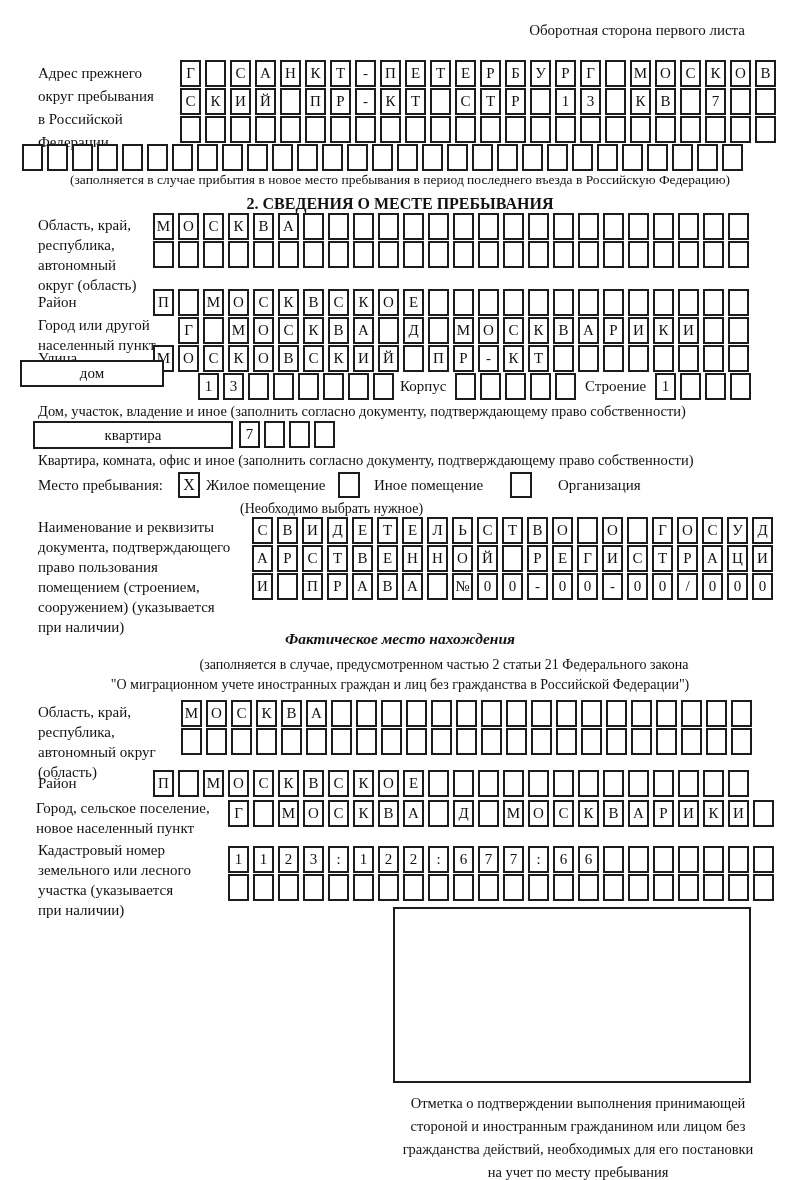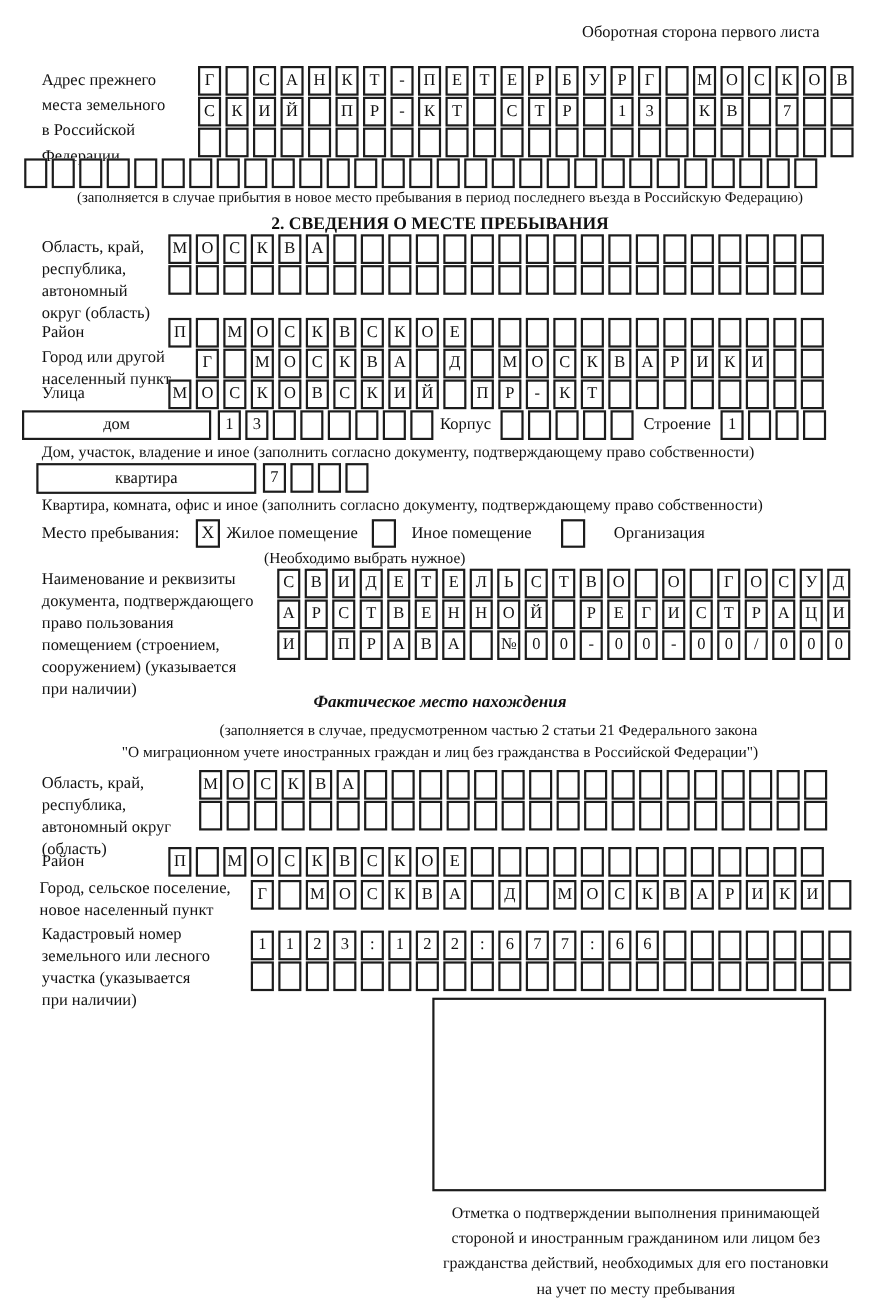--- a/index.html
+++ b/index.html
@@ -34,21 +34,21 @@
 </style>
 </head>
 <body>
 
 <div class="page">
 
   <div class="abs lbl" style="top:20px;right:55px;">Оборотная сторона первого листа</div>
 
   <div class="abs" style="left:38px;top:62px;">
     <div class="lbl-wide">Адрес прежнего</div>
-    <div class="lbl-wide">места земельного</div>
+    <div class="lbl-wide">округ пребывания</div>
     <div class="lbl-wide">в Российской</div>
     <div class="lbl-wide">Федерации</div>
   </div>
   <div class="abs cellrow" style="left:180px;top:60px;"><span class="cell">Г</span><span class="cell"></span><span class="cell">С</span><span class="cell">А</span><span class="cell">Н</span><span class="cell">К</span><span class="cell">Т</span><span class="cell">-</span><span class="cell">П</span><span class="cell">Е</span><span class="cell">Т</span><span class="cell">Е</span><span class="cell">Р</span><span class="cell">Б</span><span class="cell">У</span><span class="cell">Р</span><span class="cell">Г</span><span class="cell"></span><span class="cell">М</span><span class="cell">О</span><span class="cell">С</span><span class="cell">К</span><span class="cell">О</span><span class="cell">В</span></div>
   <div class="abs cellrow" style="left:180px;top:88px;"><span class="cell">С</span><span class="cell">К</span><span class="cell">И</span><span class="cell">Й</span><span class="cell"></span><span class="cell">П</span><span class="cell">Р</span><span class="cell">-</span><span class="cell">К</span><span class="cell">Т</span><span class="cell"></span><span class="cell">С</span><span class="cell">Т</span><span class="cell">Р</span><span class="cell"></span><span class="cell">1</span><span class="cell">3</span><span class="cell"></span><span class="cell">К</span><span class="cell">В</span><span class="cell"></span><span class="cell">7</span><span class="cell"></span><span class="cell"></span></div>
   <div class="abs cellrow" style="left:180px;top:116px;"><span class="cell"></span><span class="cell"></span><span class="cell"></span><span class="cell"></span><span class="cell"></span><span class="cell"></span><span class="cell"></span><span class="cell"></span><span class="cell"></span><span class="cell"></span><span class="cell"></span><span class="cell"></span><span class="cell"></span><span class="cell"></span><span class="cell"></span><span class="cell"></span><span class="cell"></span><span class="cell"></span><span class="cell"></span><span class="cell"></span><span class="cell"></span><span class="cell"></span><span class="cell"></span><span class="cell"></span></div>
   <div class="abs cellrow" style="left:22px;top:144px;"><span class="cell"></span><span class="cell"></span><span class="cell"></span><span class="cell"></span><span class="cell"></span><span class="cell"></span><span class="cell"></span><span class="cell"></span><span class="cell"></span><span class="cell"></span><span class="cell"></span><span class="cell"></span><span class="cell"></span><span class="cell"></span><span class="cell"></span><span class="cell"></span><span class="cell"></span><span class="cell"></span><span class="cell"></span><span class="cell"></span><span class="cell"></span><span class="cell"></span><span class="cell"></span><span class="cell"></span><span class="cell"></span><span class="cell"></span><span class="cell"></span><span class="cell"></span><span class="cell"></span></div>
   <div class="abs note center" style="left:0;top:172px;">(заполняется в случае прибытия в новое место пребывания в период последнего въезда в Российскую Федерацию)</div>
 
   <div class="abs center bold" style="left:0;top:195px;font-size:16px;">2. СВЕДЕНИЯ О МЕСТЕ ПРЕБЫВАНИЯ</div>
@@ -67,21 +67,21 @@
 
   <div class="abs" style="left:38px;top:315px;">
     <div class="lbl">Город или другой</div>
     <div class="lbl">населенный пункт</div>
   </div>
   <div class="abs cellrow" style="left:178px;top:317px;"><span class="cell">Г</span><span class="cell"></span><span class="cell">М</span><span class="cell">О</span><span class="cell">С</span><span class="cell">К</span><span class="cell">В</span><span class="cell">А</span><span class="cell"></span><span class="cell">Д</span><span class="cell"></span><span class="cell">М</span><span class="cell">О</span><span class="cell">С</span><span class="cell">К</span><span class="cell">В</span><span class="cell">А</span><span class="cell">Р</span><span class="cell">И</span><span class="cell">К</span><span class="cell">И</span><span class="cell"></span><span class="cell"></span></div>
 
   <div class="abs lbl" style="left:38px;top:348px;">Улица</div>
   <div class="abs cellrow" style="left:153px;top:345px;"><span class="cell">М</span><span class="cell">О</span><span class="cell">С</span><span class="cell">К</span><span class="cell">О</span><span class="cell">В</span><span class="cell">С</span><span class="cell">К</span><span class="cell">И</span><span class="cell">Й</span><span class="cell"></span><span class="cell">П</span><span class="cell">Р</span><span class="cell">-</span><span class="cell">К</span><span class="cell">Т</span><span class="cell"></span><span class="cell"></span><span class="cell"></span><span class="cell"></span><span class="cell"></span><span class="cell"></span><span class="cell"></span><span class="cell"></span></div>
 
-  <div class="abs widebox" style="left:20px;top:373px;width:172px;height:27px;line-height:23px;">дом</div>
+  <div class="abs widebox" style="left:20px;top:360px;width:144px;height:27px;line-height:23px;">дом</div>
   <div class="abs cellrow" style="left:198px;top:373px;"><span class="cell">1</span><span class="cell">3</span><span class="cell"></span><span class="cell"></span><span class="cell"></span><span class="cell"></span><span class="cell"></span><span class="cell"></span></div>
   <div class="abs lbl" style="left:400px;top:376px;">Корпус</div>
   <div class="abs cellrow" style="left:455px;top:373px;"><span class="cell"></span><span class="cell"></span><span class="cell"></span><span class="cell"></span><span class="cell"></span></div>
   <div class="abs lbl" style="left:585px;top:376px;">Строение</div>
   <div class="abs cellrow" style="left:655px;top:373px;"><span class="cell">1</span><span class="cell"></span><span class="cell"></span><span class="cell"></span></div>
   <div class="abs note" style="left:38px;top:403px;font-size:14.5px;">Дом, участок, владение и иное (заполнить согласно документу, подтверждающему право собственности)</div>
 
   <div class="abs widebox" style="left:33px;top:421px;width:200px;height:28px;line-height:24px;">квартира</div>
   <div class="abs cellrow" style="left:239px;top:421px;"><span class="cell">7</span><span class="cell"></span><span class="cell"></span><span class="cell"></span></div>
   <div class="abs note" style="left:38px;top:452px;font-size:14.5px;">Квартира, комната, офис и иное (заполнить согласно документу, подтверждающему право собственности)</div>

